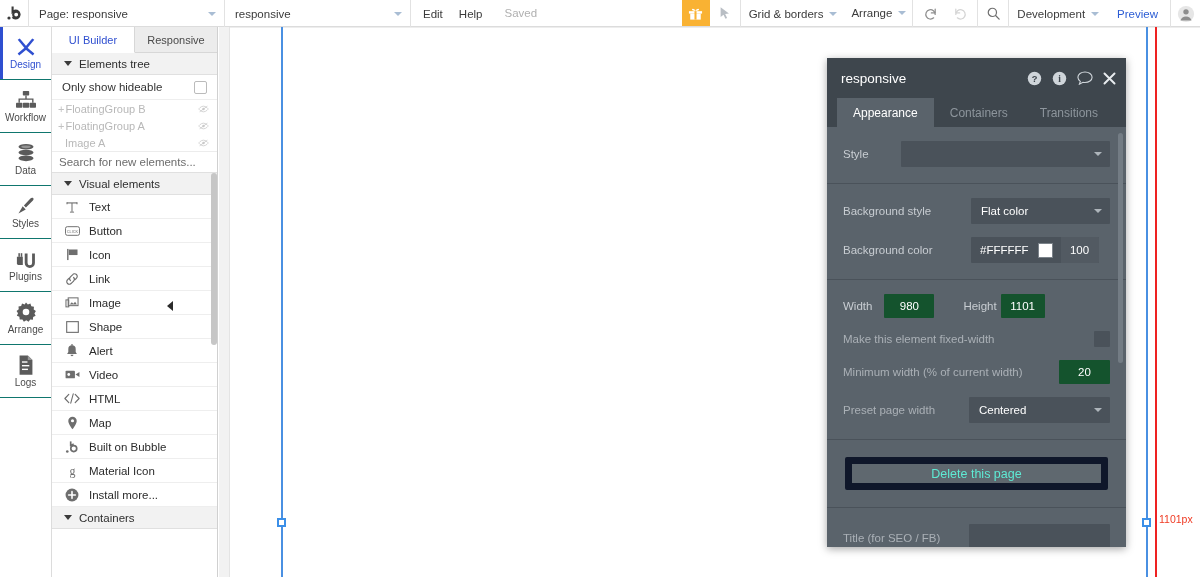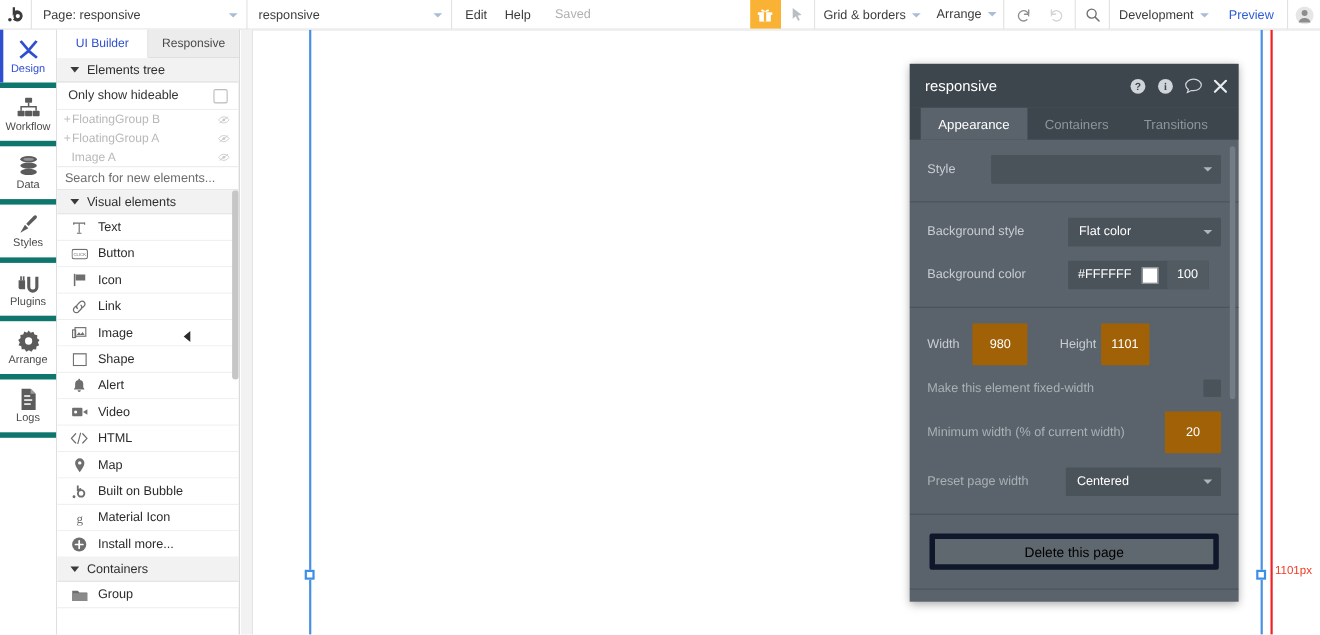--- a/index.html
+++ b/index.html
@@ -72,21 +72,21 @@
   }
 
   
   .rail {
     position: absolute; top: 27px; left: 0; width: 52px; height: 550px;
     background: #ffffff; border-right: 1px solid #dcdcdc;
   }
   .rail-item {
     height: 53px; display: flex; flex-direction: column;
     align-items: center; justify-content: center;
-    border-bottom: 5px solid #0f766e; position: relative;
+    border-bottom: 1px solid #0f766e; position: relative;
     color: #555; gap: 2px;
   }
   .rail-item .rl {
     font-size: 10px; color: #4a4a4a; line-height: 1;
   }
   .rail-item.active .rl { color: #2f4fd0; }
   .rail-item.active::before {
     content: ""; position: absolute; left: 0; top: 0; bottom: 0; width: 3px;
     background: #2f4fd0;
   }
@@ -222,41 +222,41 @@
     height: 26px; background: #4a525a; display: flex; align-items: center;
     padding: 0 22px 0 10px; font-size: 11.5px; color: #ffffff;
     position: relative; border-radius: 1px;
   }
   .pselect .pcaret {
     position: absolute; right: 8px; top: 50%; margin-top: -2px;
     width:0;height:0;border-left:4px solid transparent;border-right:4px solid transparent;
     border-top: 4px solid #aeb5bb;
   }
   .pinput {
-    height: 38px; background: #a16207; display: flex; align-items: center;
+    height: 24px; background: #14532d; display: flex; align-items: center;
     justify-content: center; font-size: 11.5px; color: #ffffff; border-radius: 1px;
   }
   .pinput.empty { background: #4a525a; }
   .colorbox {
     height: 26px; background: #4a525a; display: flex; align-items: center;
     border-radius: 1px; overflow: hidden;
   }
   .colorbox .hex { padding: 0 9px; font-size: 11.5px; color: #fff; }
   .colorbox .swatch { width: 15px; height: 15px; background: #ffffff; border: 1px solid #7b838a; }
   .colorbox .opa {
     margin-left: 8px; width: 38px; height: 26px; background: #525a62;
     display: flex; align-items: center; justify-content: center;
     font-size: 11.5px; color: #fff;
   }
   .pcheck { width: 16px; height: 16px; background: #4a525a; border-radius: 1px; }
 
   .pbtn {
-    height: 33px; background: #5f686f; border: 5px solid #0f172a;
+    height: 33px; background: #5f686f; border: 7px solid #0f172a;
     display: flex; align-items: center; justify-content: center;
-    font-size: 12.5px; color: #000000; border-radius: 2px;
+    font-size: 12.5px; color: #5eead4; border-radius: 2px;
   }
   .prop-scrolltrack {
     position: absolute; right: 3px; top: 6px; width: 5px; height: 230px;
     background: #737c84; border-radius: 3px;
   }
   svg { display: block; }
 </style>
 </head>
 <body>
 
@@ -642,29 +642,20 @@
             </svg>
         </span>
         <span>Install more...</span>
       </div>
 
       <div class="sect-head">
         <span class="tri-down"></span>
         <span>Containers</span>
       </div>
 
-      <div class="el-row">
-        <span class="el-ic">
-          <svg width="15" height="12" viewBox="0 0 16 13">
-              <path d="M0.6 2.2h5.6l1.4 1.7h7.8v8.4H0.6z" fill="#6e6e6e"></path>
-              <rect x="0.6" y="4.6" width="14.8" height="7.7" fill="#8a8a8a"></rect>
-            </svg>
-        </span>
-        <span>Group</span>
-      </div>
     </div>
   </div>
 
   <div class="collapse-handle">
     <span class="ch-tri"></span>
   </div>
 
   <div class="canvas">
     <div class="canvas-topline"></div>
     <div class="canvas-gutter"></div>

